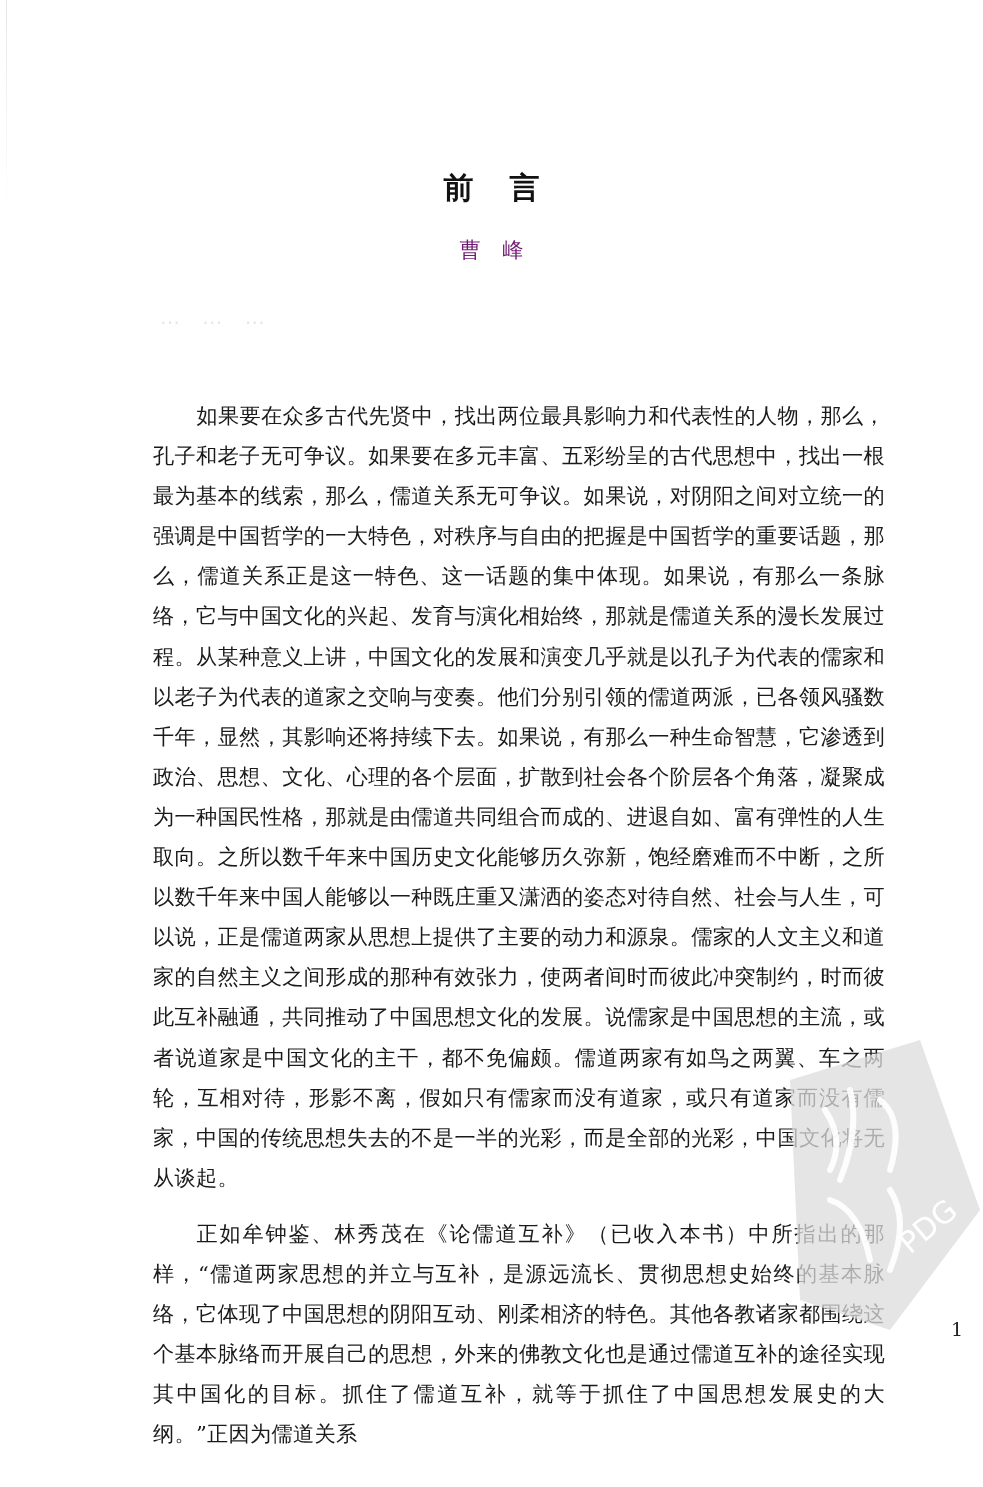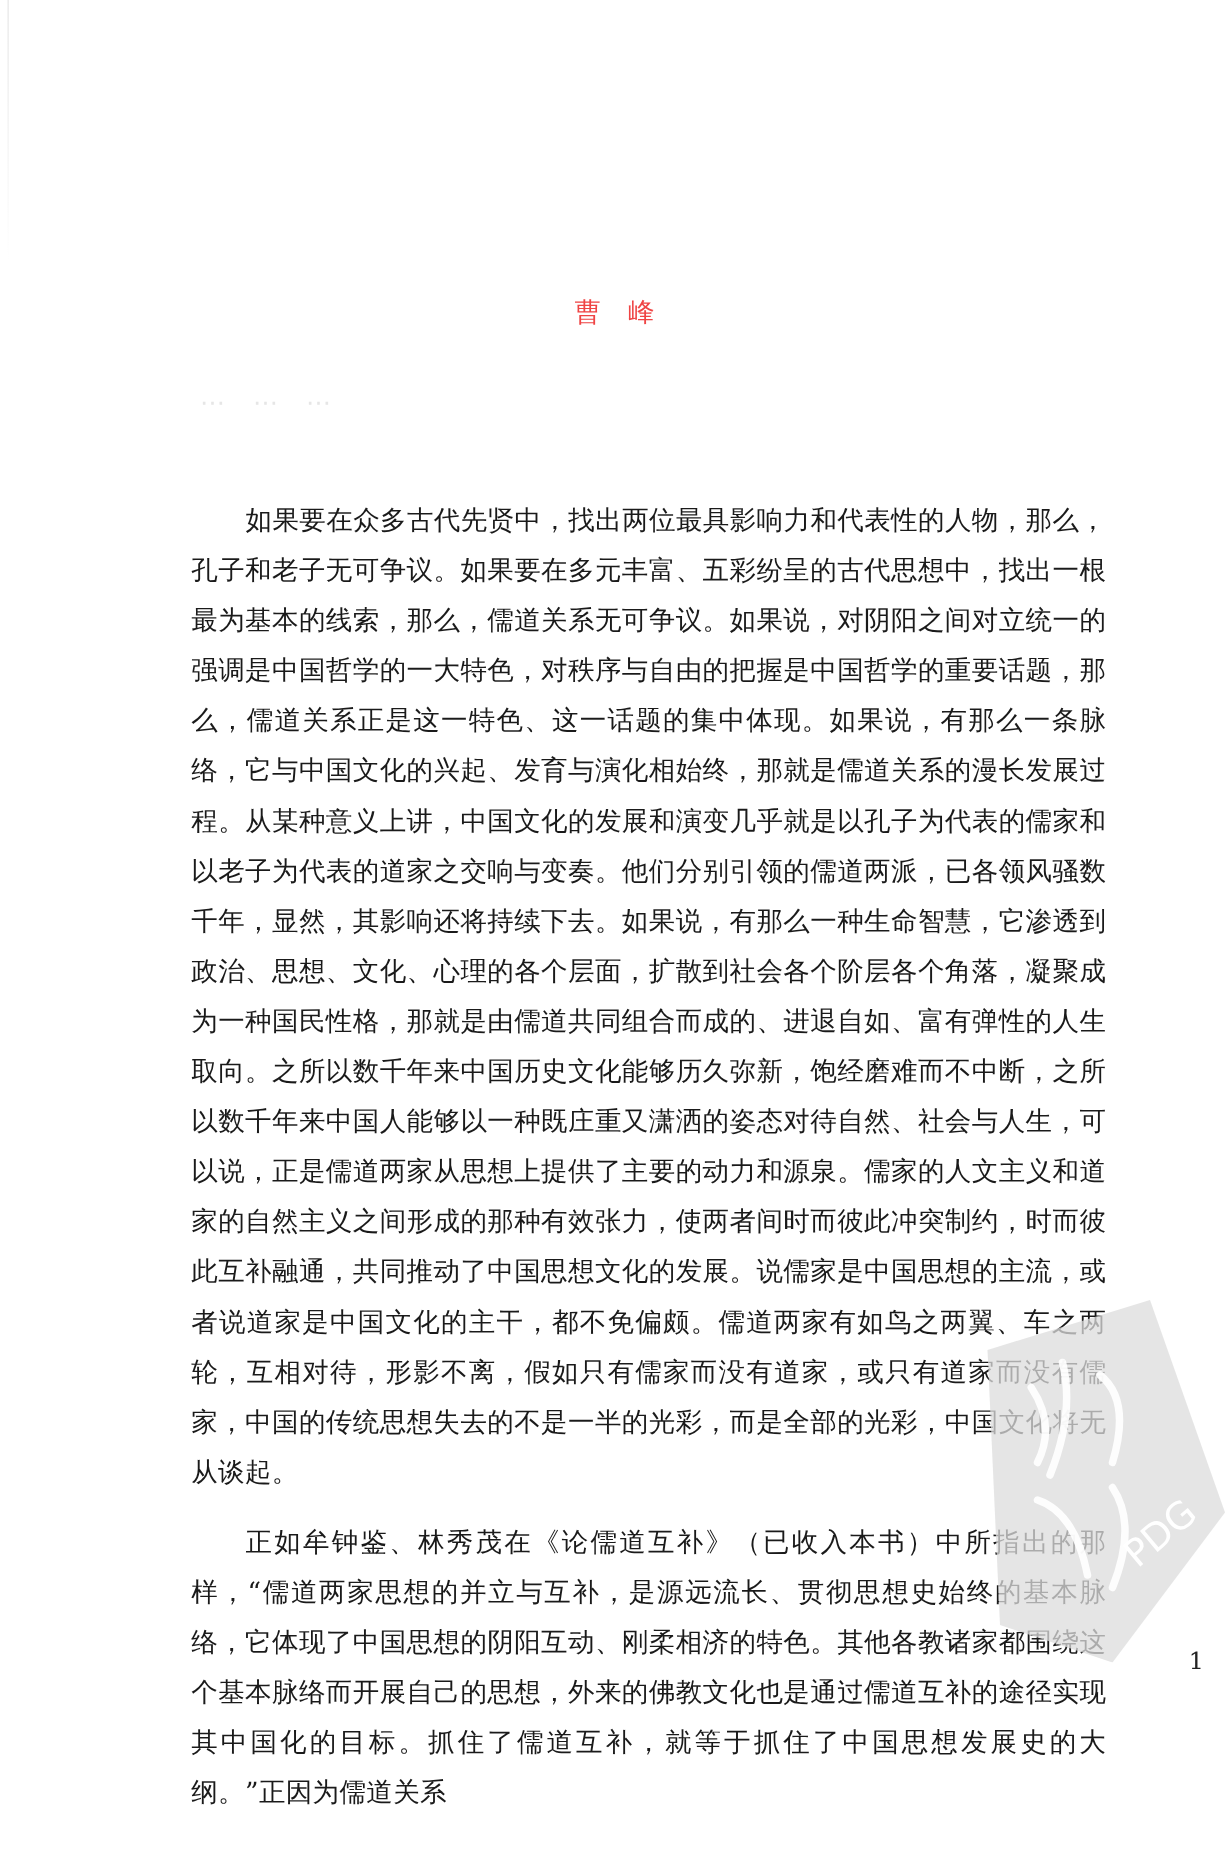--- a/index.html
+++ b/index.html
@@ -42,21 +42,21 @@
     }
     .author {
       position: absolute;
       top: 236px;
       left: 0; width: 983px;
       text-align: center;
       font-size: 21px;
       letter-spacing: 22px;
       padding-left: 22px;
       box-sizing: border-box;
-      color: #ef4444;
+      color: #701a75;
     }
     .body-text {
       position: absolute;
       left: 137px;
       top: 380px;
       width: 764px;
     }
     .para {
       margin: 16px;
       font-size: 21.2px;
@@ -96,20 +96,21 @@
     }
   </style>
 </head>
 <body>
 
 <div class="page">
   <div class="left-edge"></div>
 
   <div class="faint-residue">⋯ ⋯ ⋯</div>
 
+  <h1 class="title" style="margin:0;">前言</h1>
 
   <div class="author">曹峰</div>
 
   <div class="body-text">
     <p class="para">如果要在众多古代先贤中，找出两位最具影响力和代表性的人物，那么，孔子和老子无可争议。如果要在多元丰富、五彩纷呈的古代思想中，找出一根最为基本的线索，那么，儒道关系无可争议。如果说，对阴阳之间对立统一的强调是中国哲学的一大特色，对秩序与自由的把握是中国哲学的重要话题，那么，儒道关系正是这一特色、这一话题的集中体现。如果说，有那么一条脉络，它与中国文化的兴起、发育与演化相始终，那就是儒道关系的漫长发展过程。从某种意义上讲，中国文化的发展和演变几乎就是以孔子为代表的儒家和以老子为代表的道家之交响与变奏。他们分别引领的儒道两派，已各领风骚数千年，显然，其影响还将持续下去。如果说，有那么一种生命智慧，它渗透到政治、思想、文化、心理的各个层面，扩散到社会各个阶层各个角落，凝聚成为一种国民性格，那就是由儒道共同组合而成的、进退自如、富有弹性的人生取向。之所以数千年来中国历史文化能够历久弥新，饱经磨难而不中断，之所以数千年来中国人能够以一种既庄重又潇洒的姿态对待自然、社会与人生，可以说，正是儒道两家从思想上提供了主要的动力和源泉。儒家的人文主义和道家的自然主义之间形成的那种有效张力，使两者间时而彼此冲突制约，时而彼此互补融通，共同推动了中国思想文化的发展。说儒家是中国思想的主流，或者说道家是中国文化的主干，都不免偏颇。儒道两家有如鸟之两翼、车之两轮，互相对待，形影不离，假如只有儒家而没有道家，或只有道家而没有儒家，中国的传统思想失去的不是一半的光彩，而是全部的光彩，中国文化将无从谈起。</p>
     <p class="para">正如牟钟鉴、林秀茂在《论儒道互补》（已收入本书）中所指出的那样，“儒道两家思想的并立与互补，是源远流长、贯彻思想史始终的基本脉络，它体现了中国思想的阴阳互动、刚柔相济的特色。其他各教诸家都围绕这个基本脉络而开展自己的思想，外来的佛教文化也是通过儒道互补的途径实现其中国化的目标。抓住了儒道互补，就等于抓住了中国思想发展史的大纲。”正因为儒道关系</p>
   </div>
 
   <svg class="watermark" viewBox="0 0 210 290" xmlns="http://www.w3.org/2000/svg">
     <path d="M20 40 L150 0 L210 170 L120 290 L30 260 Z" fill="#dcdcdc" opacity="0.75"></path>

